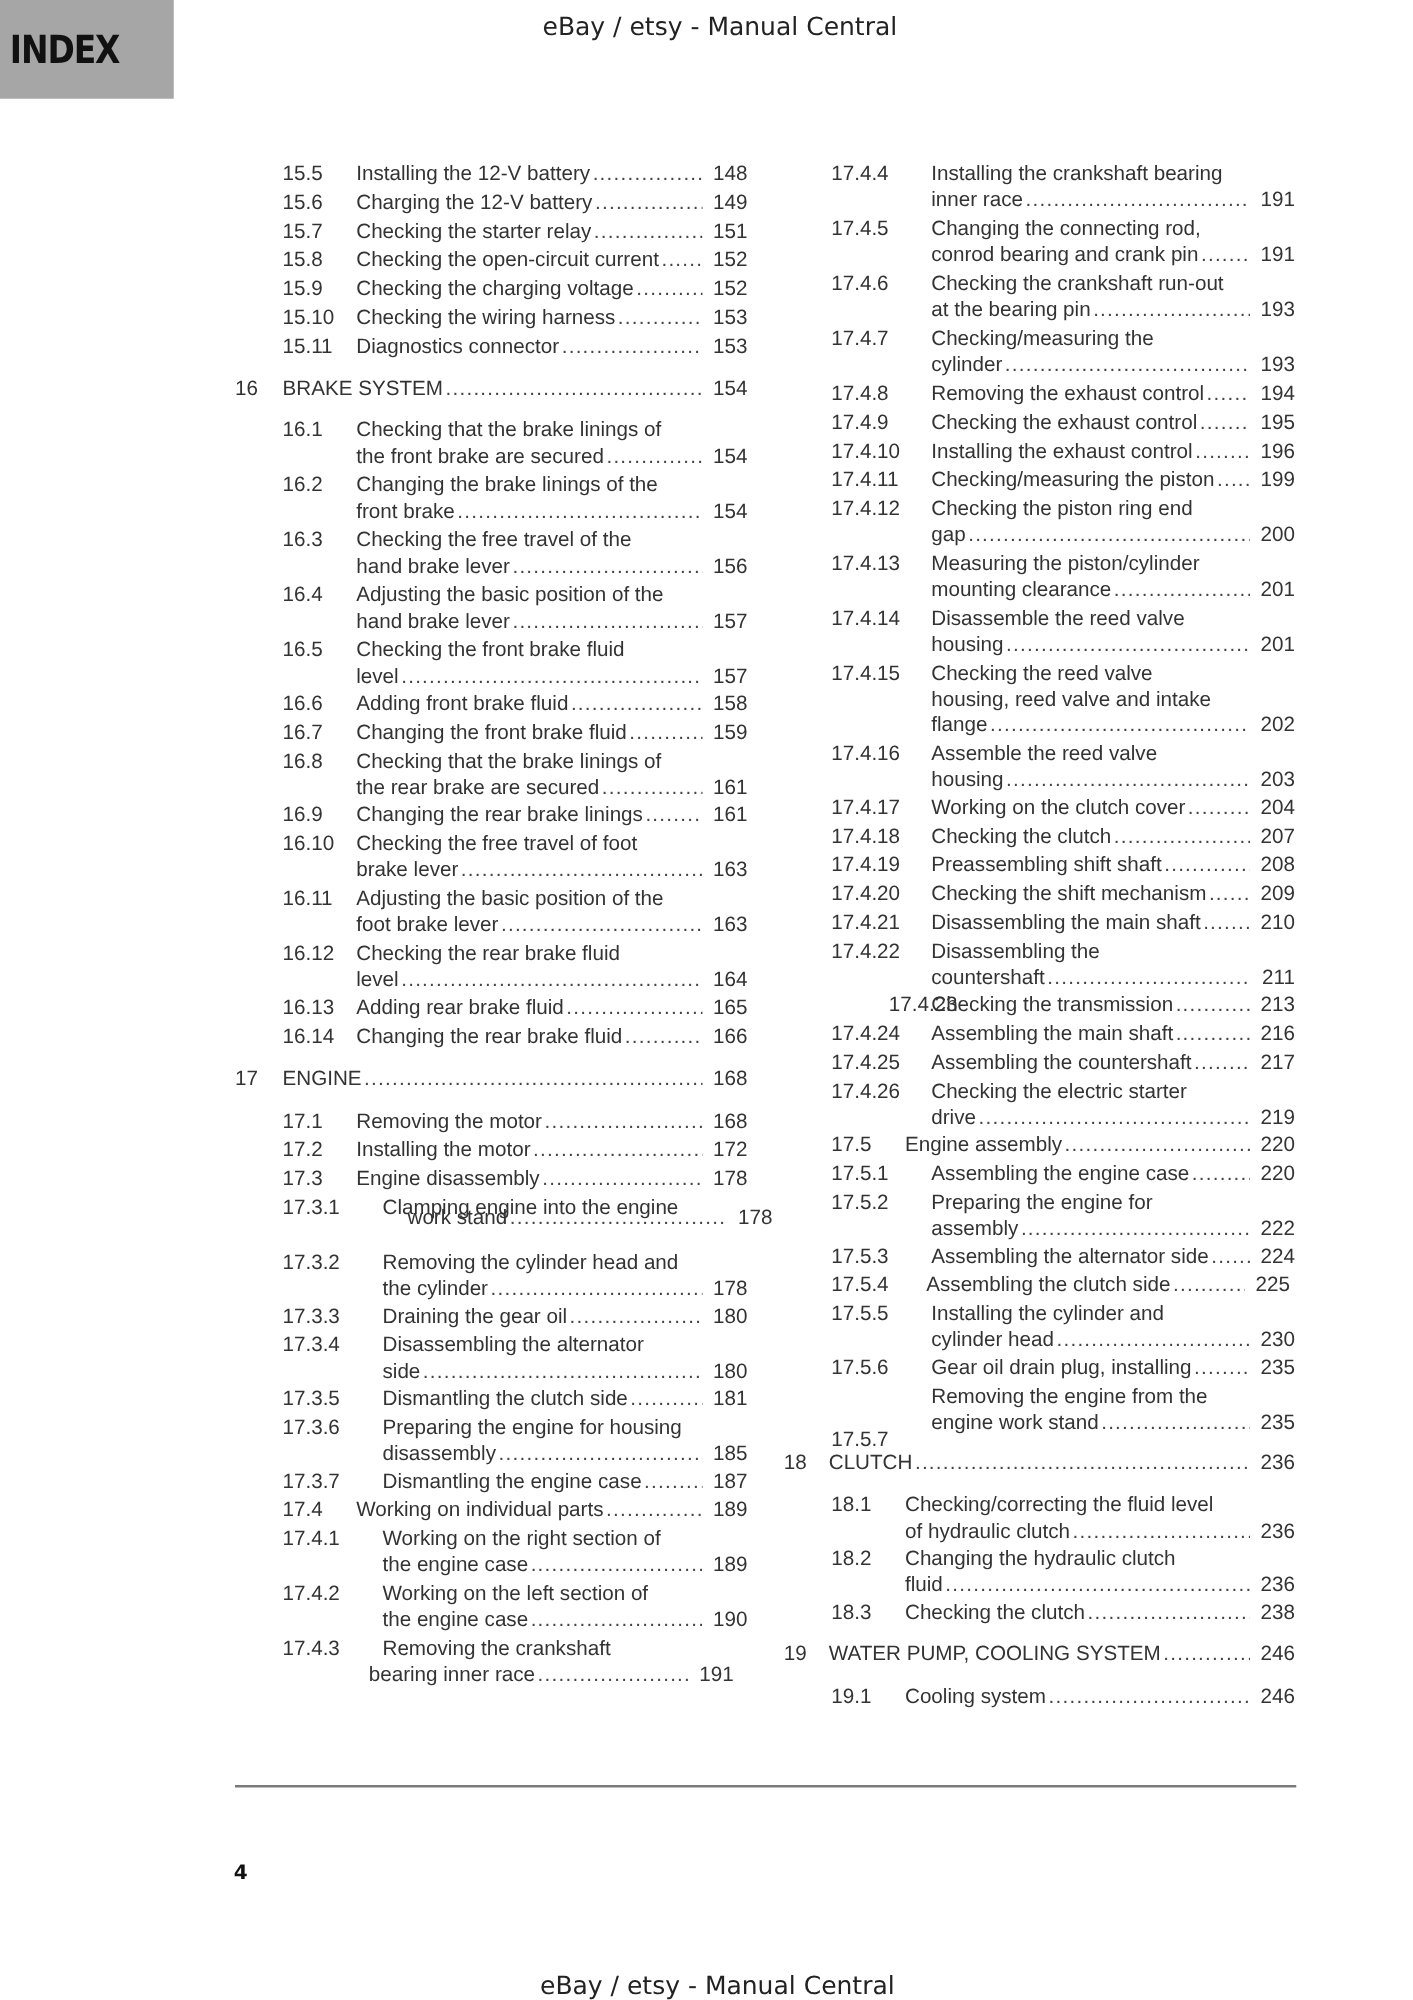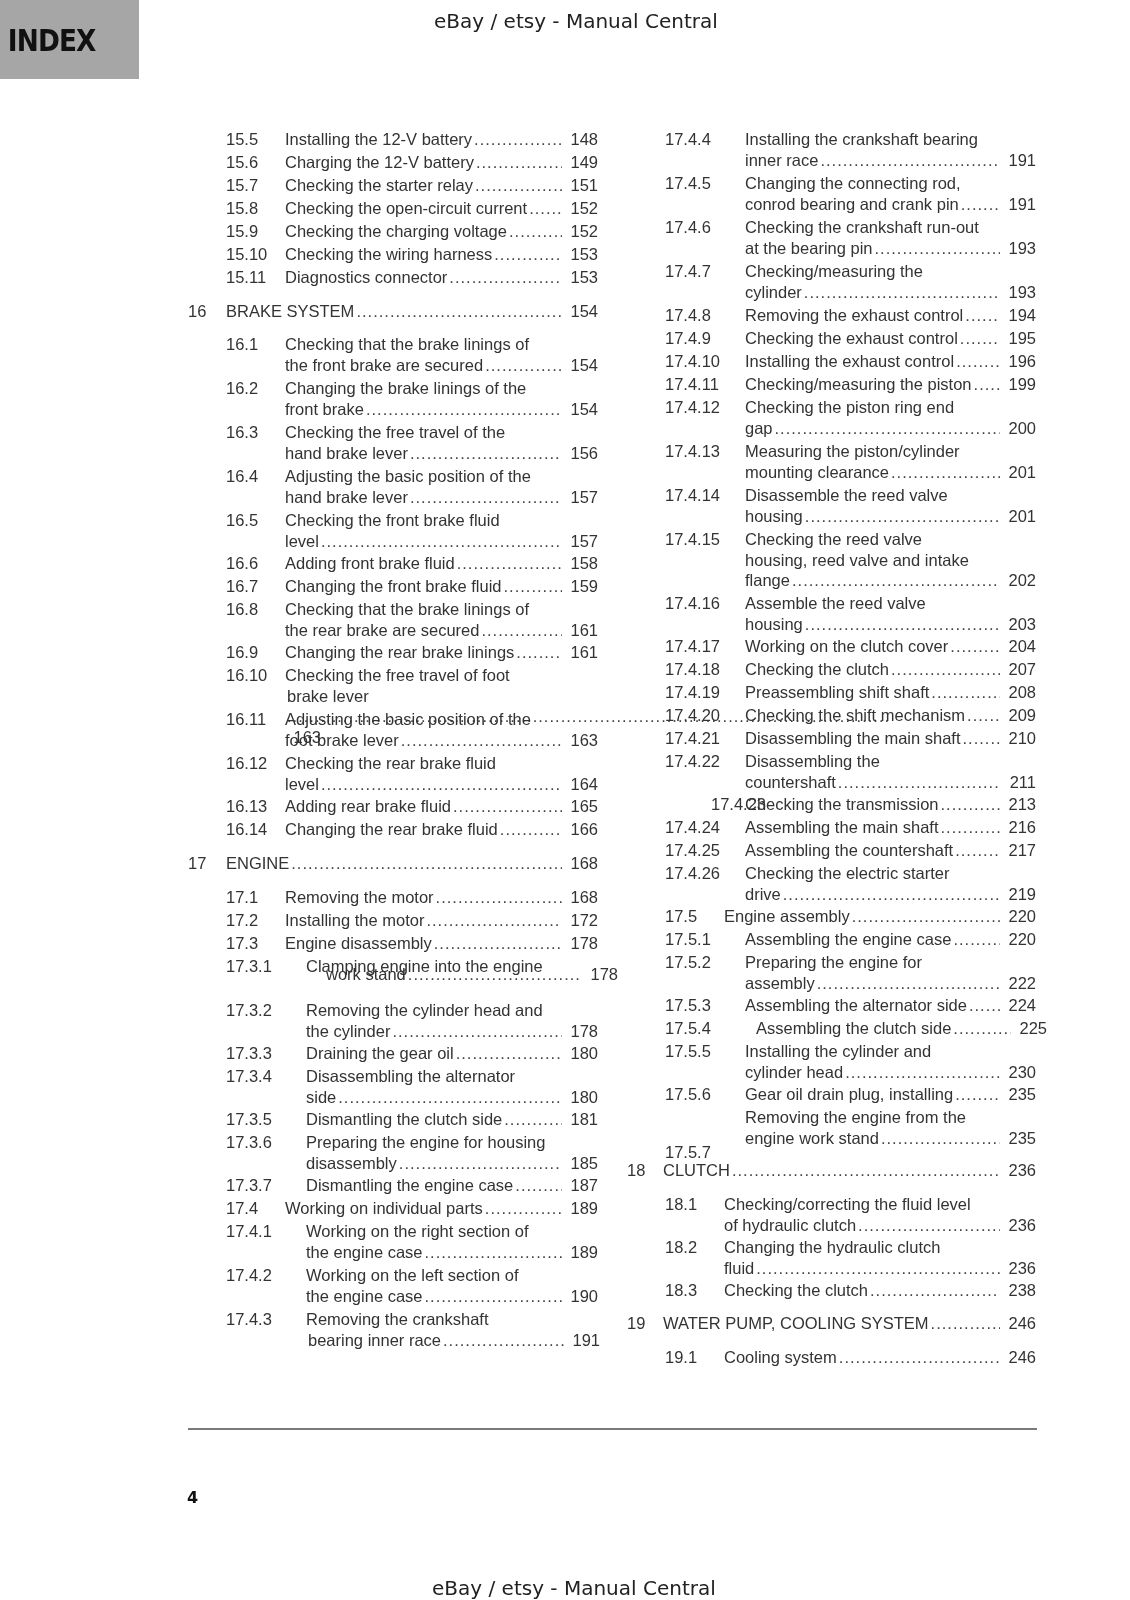--- a/index.html
+++ b/index.html
@@ -204,21 +204,21 @@
         <span class="t">Changing the rear brake linings</span>
         <span class="dots"></span>
         <span class="pg">161</span>
       </div>
     </div>
     <div class="entry" style="top: 665px; left: 226px;">
       <span class="num" style="left: 0px;">16.10</span>
       <div class="line" style="position: absolute; left: 59px; top: 0px; width: 313px;">
         <span class="t">Checking the free travel of foot</span>
       </div>
-      <div class="line" style="position: absolute; left: 59px; top: 20.5px; width: 313px; flex-direction: column;">
+      <div class="line" style="position: absolute; left: 59px; top: 20.5px; width: 313px;">
         <span class="t">brake lever</span>
         <span class="dots"></span>
         <span class="pg">163</span>
       </div>
     </div>
     <div class="entry" style="top: 709px; left: 226px;">
       <span class="num" style="left: 0px;">16.11</span>
       <div class="line" style="position: absolute; left: 59px; top: 0px; width: 313px;">
         <span class="t">Adjusting the basic position of the</span>
       </div>
@@ -383,21 +383,21 @@
         <span class="t">the engine case</span>
         <span class="dots"></span>
         <span class="pg">190</span>
       </div>
     </div>
     <div class="entry" style="top: 1309px; left: 226px;">
       <span class="num" style="left: 0px;">17.4.3</span>
       <div class="line" style="position: absolute; left: 80px; top: 0px; width: 292px;">
         <span class="t">Removing the crankshaft</span>
       </div>
-      <div class="line" style="position: absolute; left: 82px; top: 20.5px; width: 292px;">
+      <div class="line" style="position: absolute; left: 69px; top: 20.5px; width: 292px;">
         <span class="t">bearing inner race</span>
         <span class="dots"></span>
         <span class="pg">191</span>
       </div>
     </div>
   </div>
 <div id="toc-right" class="column">
     <div class="entry" style="top: 129px; left: 665px;">
       <span class="num" style="left: 0px;">17.4.4</span>
       <div class="line" style="position: absolute; left: 80px; top: 0px; width: 291px;">
@@ -648,21 +648,21 @@
     <div class="entry" style="top: 995px; left: 665px;">
       <span class="num" style="left: 0px;">17.5.3</span>
       <div class="line" style="position: absolute; left: 80px; top: 0px; width: 291px;">
         <span class="t">Assembling the alternator side</span>
         <span class="dots"></span>
         <span class="pg">224</span>
       </div>
     </div>
     <div class="entry" style="top: 1018px; left: 665px;">
       <span class="num" style="left: 0px;">17.5.4</span>
-      <div class="line" style="position: absolute; left: 91px; top: 0px; width: 291px; justify-content: space-between;">
+      <div class="line" style="position: absolute; left: 76px; top: 0px; width: 291px; justify-content: space-between;">
         <span class="t">Assembling the clutch side</span>
         <span class="dots"></span>
         <span class="pg">225</span>
       </div>
     </div>
     <div class="entry" style="top: 1041px; left: 665px;">
       <span class="num" style="left: 0px;">17.5.5</span>
       <div class="line" style="position: absolute; left: 80px; top: 0px; width: 291px;">
         <span class="t">Installing the cylinder and</span>
       </div>

